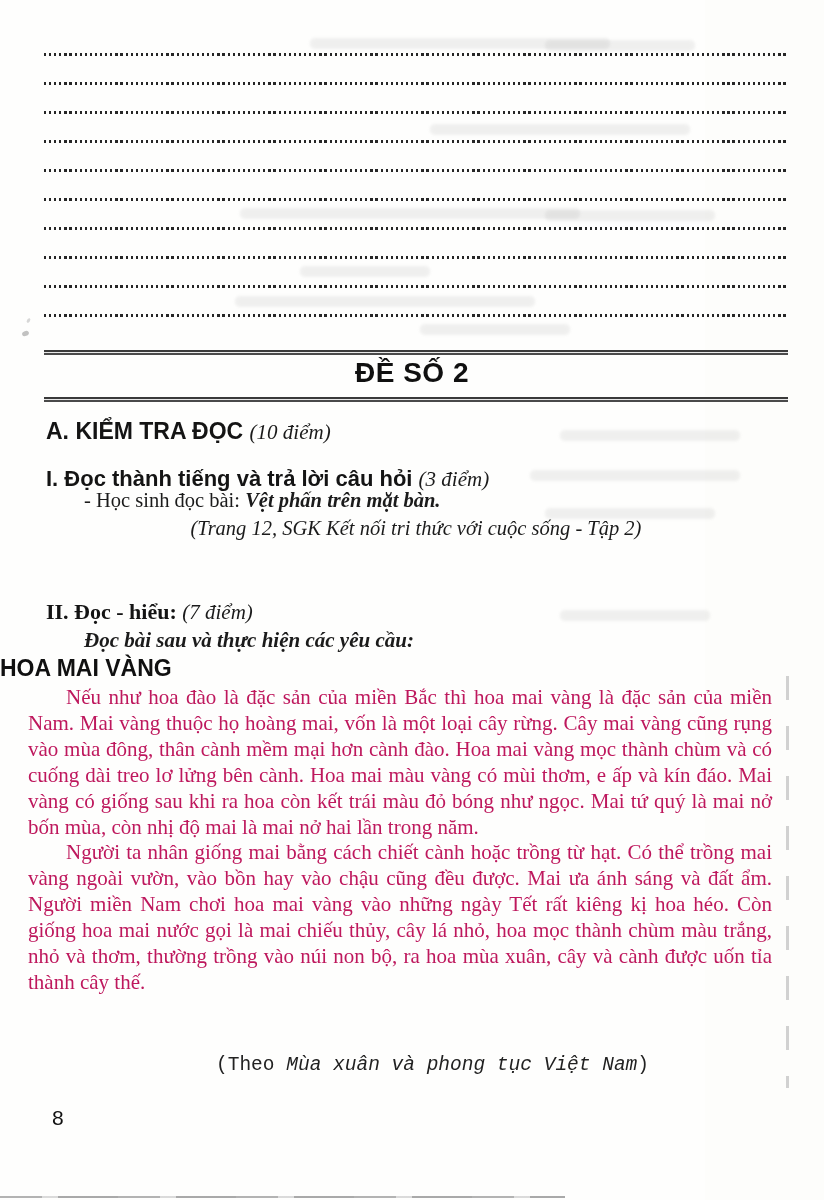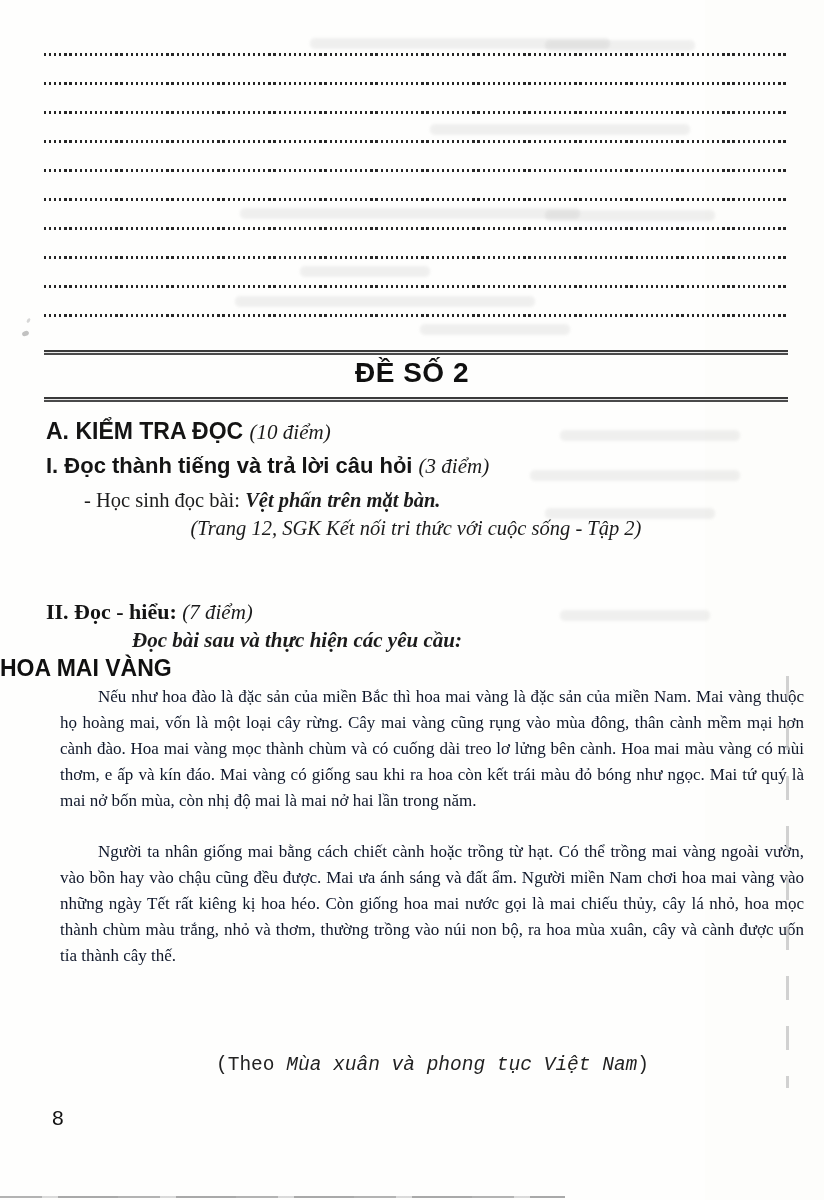--- a/index.html
+++ b/index.html
@@ -37,21 +37,21 @@
     font-weight:700;font-size:28px;letter-spacing:.5px;color:#101010;
   }
 
   
   .h-sans{
     position:absolute;left:46px;
     font-family:"Liberation Sans", sans-serif;
     font-weight:700;color:#141414;
   }
   .h-a{top:418px;font-size:23px;}
-  .h-i{top:453px;font-size:22px;}
+  .h-i{top:466px;font-size:22px;}
   .pts{
     font-family:"Liberation Serif", serif;
     font-weight:400;font-style:italic;font-size:21px;color:#1b1b1b;margin-top:36px;
   }
   .h-ii{
     position:absolute;left:46px;top:599px;
     font-family:"Liberation Serif", serif;
     font-weight:700;font-size:22px;color:#141414;
   }
 
@@ -63,30 +63,30 @@
     position:absolute;left:44px;top:517px;width:744px;
     text-align:center;font-style:italic;font-size:20.5px;
   }
   .answer-task{
     position:absolute;left:44px;top:546px;width:744px;
     font-size:20.5px;line-height:28px;text-indent:40px;text-align:justify;
   }
   .answer-task .question{font-style:italic;}
   .instruction{
     position:absolute;left:84px;top:628px;
-    font-weight:700;font-style:italic;font-size:21px;margin-left:48px;
+    font-weight:700;font-style:italic;font-size:21px;
   }
   .reading-title{
     position:absolute;left:0;top:655px;width:824px;text-align:left;
     font-family:"Liberation Sans", sans-serif;font-weight:700;font-size:23px;color:#101010;
   }
   .passage{
-    position:absolute;left:60px;width:744px;
-    font-size:17px;line-height:26px;text-align:justify;text-indent:38px;
-    margin:0;color:#0f172a;
+    position:absolute;left:28px;width:744px;
+    font-size:21px;line-height:26px;text-align:justify;text-indent:38px;
+    margin:0;color:#be185d;
   }
   #para-0{top:684px;}
   #para-1{top:839px;}
   #para-2{top:994px;}
   .attribution{
     position:absolute;right:56px;top:1054px;
     font-family:Liberation Mono, monospace;font-size:19.5px;color:#222;
   }
   .attribution .src{font-style:italic;}
   .page-number{

